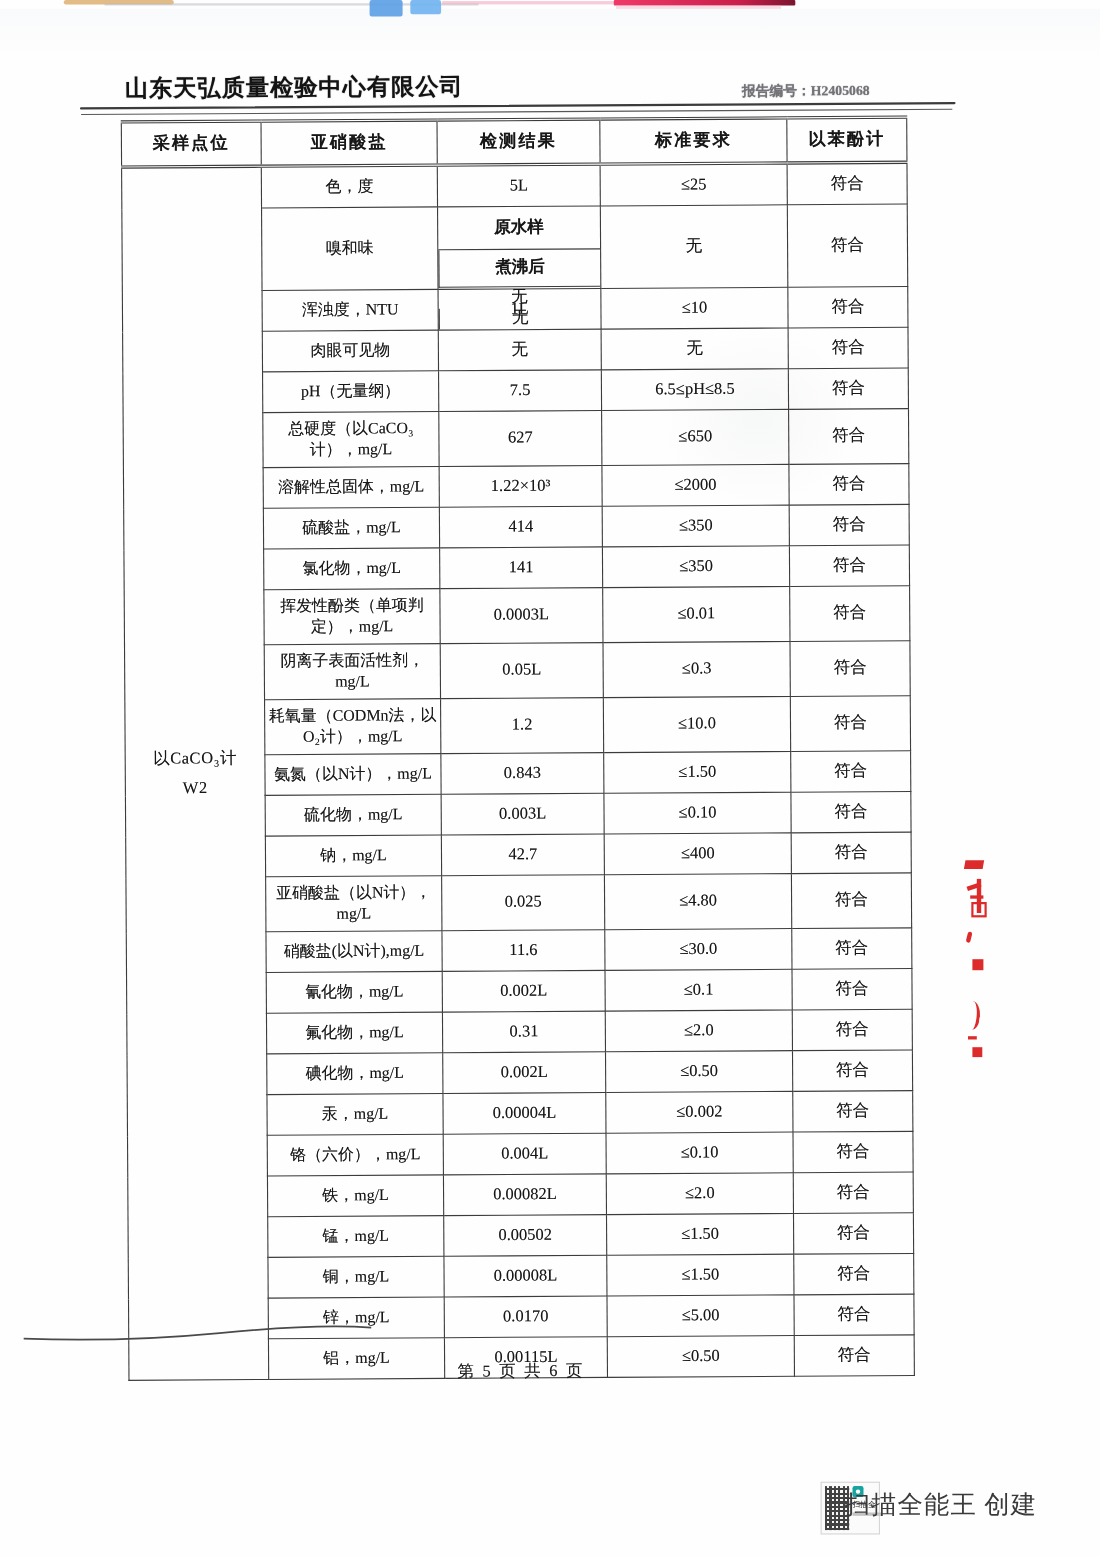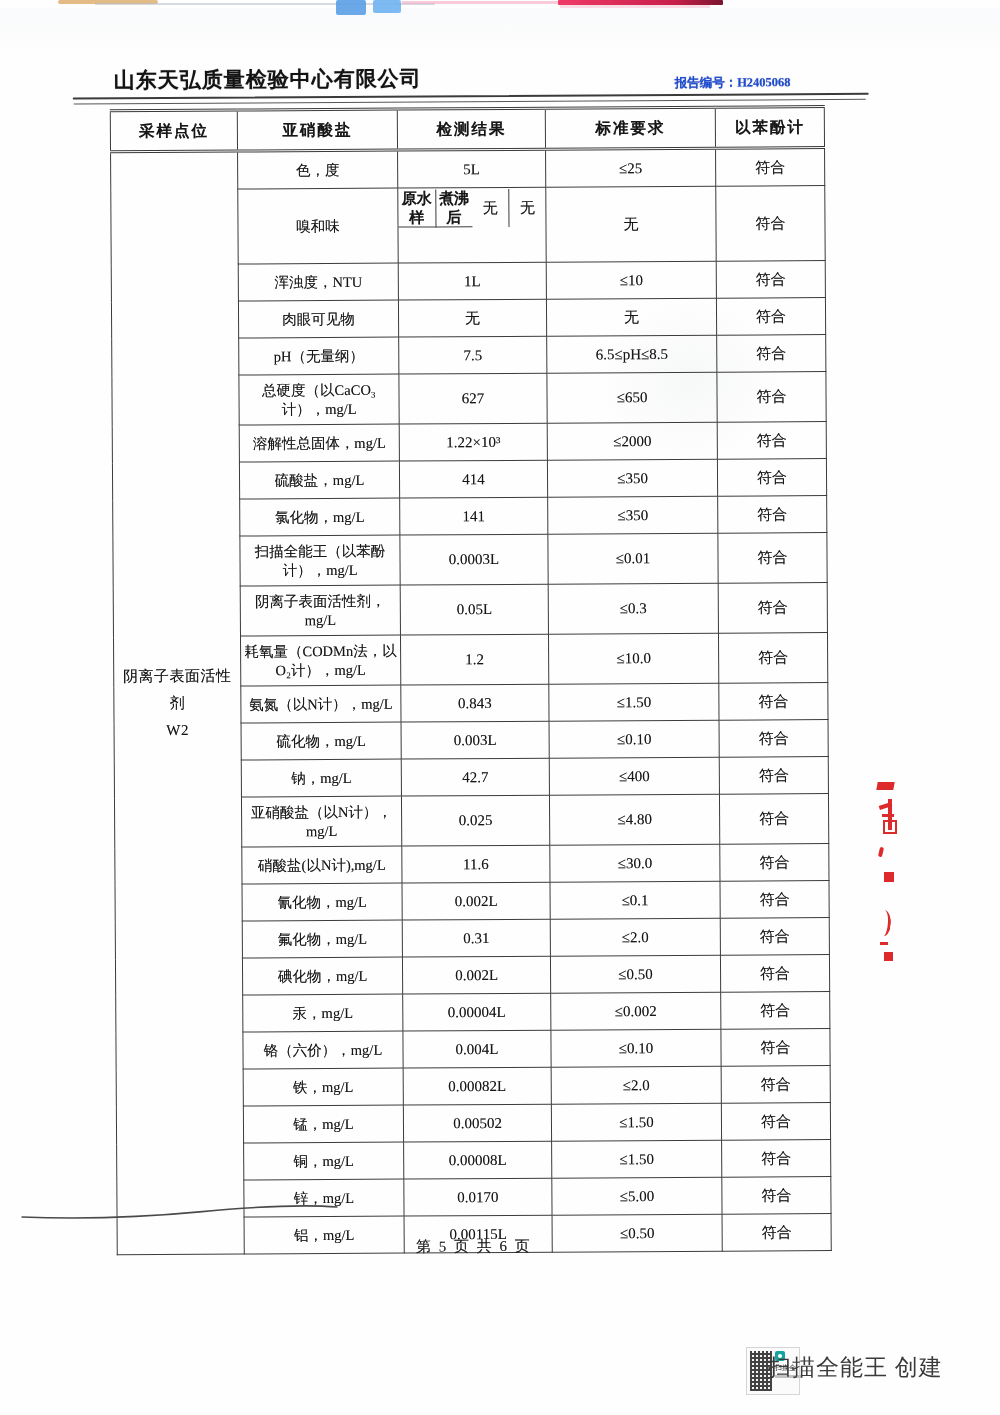--- a/index.html
+++ b/index.html
@@ -39,41 +39,41 @@
   .frag-f1{left:880px;top:942px;width:8px;height:3px;}
   .frag-f2{left:884px;top:952px;width:9px;height:9px;}
 
   
   .doc{position:absolute;left:0;top:0;width:1000px;height:1415px;
     transform:rotate(-0.35deg);transform-origin:50% 45%;}
 
   .company{position:absolute;left:117px;top:64px;font-size:21px;font-weight:bold;
     letter-spacing:1px;color:#131313;text-shadow:0 0 1px rgba(20,20,20,.4);}
   .report-no{position:absolute;left:678px;top:76px;font-size:12.5px;font-weight:bold;
-    color:#1d4ed8;text-shadow:0 0 1px rgba(45,45,90,.55);}
+    color:#737373;text-shadow:0 0 1px rgba(45,45,90,.55);}
   .rule1{position:absolute;left:76px;top:95px;width:796px;height:2px;background:#3b3b3b;border-radius:1px;}
   .rule2{position:absolute;left:77px;top:101px;width:792px;height:1px;background:#565656;}
 
   
   table.report{position:absolute;left:113px;top:107px;width:714px;
     border-collapse:collapse;table-layout:fixed;}
   .report th,.report td{
     border:1px solid #3c3c3c;text-align:center;vertical-align:middle;
     font-size:15px;color:#171717;padding:1px 3px;line-height:1.25;
     text-shadow:0 0 .5px rgba(0,0,0,.45);word-break:break-word;
   }
   .report thead th{height:36px;font-weight:bold;letter-spacing:2px;font-size:15.5px;
     border-top:3px double #3a3a3a;border-bottom:3px double #3a3a3a;}
   tr.row-s  td{height:34px;}
   tr.row-d  td{height:47px;}
   tr.row-sub td{height:72px;}
   td.item-cell{font-size:14.5px;}
   td.sample-cell{font-size:15px;letter-spacing:.5px;line-height:1.8;}
   td.sub-cell{padding:0;}
-  .sub-grid{display:grid;grid-template-columns:1fr 1fr 1fr 1fr;grid-template-rows:38px 34px;height:72px;}
+  .sub-grid{display:grid;grid-template-columns:1fr;grid-template-rows:38px 34px;height:72px;}
   .sub-c{display:flex;align-items:center;justify-content:center;font-size:15px;
     text-shadow:0 0 .5px rgba(0,0,0,.45);}
   .sub-th{border-bottom:1px solid #3c3c3c;font-weight:bold;}
   .sub-bl{border-left:1px solid #3c3c3c;}
 
   
   .sweep{position:absolute;left:16px;top:1198px;}
 
   .page-num{position:absolute;left:113px;top:1237px;width:714px;text-align:center;
     font-size:15px;letter-spacing:2px;color:#202020;text-shadow:0 0 .5px rgba(0,0,0,.4);}
@@ -141,21 +141,21 @@
         <th>采样点位</th>
         <th>亚硝酸盐</th>
         <th>检测结果</th>
         <th>标准要求</th>
         <th>以苯酚计</th>
       </tr>
     </thead>
     <tbody>
         <tr class="row-s">
           <td class="sample-cell" rowspan="27">
-            <div>阴离子表面活性剂</div>
+            <div>以CaCO₃计</div>
             <div>W2</div>
           </td>
           <td class="item-cell">色，度</td>
           <td class="result-cell">5L</td>
           <td class="standard-cell">≤25</td>
           <td class="verdict-cell">符合</td>
         </tr>
         <tr class="row-sub">
           <td class="item-cell">嗅和味</td>
           <td class="sub-cell">
@@ -205,21 +205,21 @@
           <td class="standard-cell">≤350</td>
           <td class="verdict-cell">符合</td>
         </tr>
         <tr class="row-s">
           <td class="item-cell">氯化物，mg/L</td>
           <td class="result-cell">141</td>
           <td class="standard-cell">≤350</td>
           <td class="verdict-cell">符合</td>
         </tr>
         <tr class="row-d">
-          <td class="item-cell">扫描全能王（以苯酚计），mg/L</td>
+          <td class="item-cell">挥发性酚类（单项判定），mg/L</td>
           <td class="result-cell">0.0003L</td>
           <td class="standard-cell">≤0.01</td>
           <td class="verdict-cell">符合</td>
         </tr>
         <tr class="row-d">
           <td class="item-cell">阴离子表面活性剂，mg/L</td>
           <td class="result-cell">0.05L</td>
           <td class="standard-cell">≤0.3</td>
           <td class="verdict-cell">符合</td>
         </tr>

